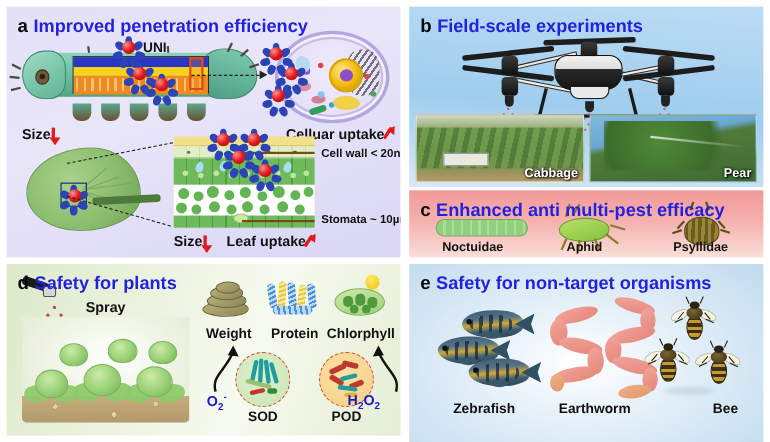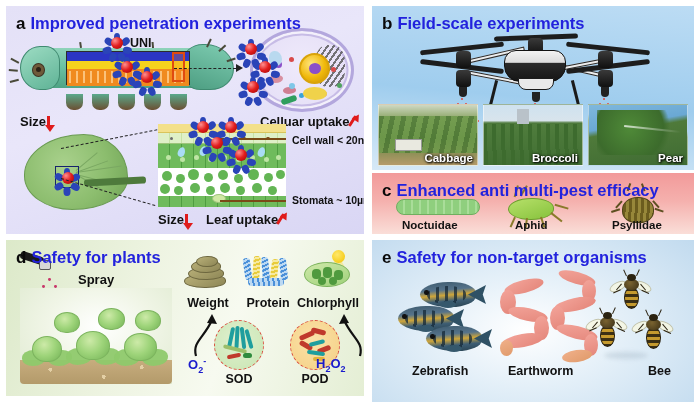--- a/index.html
+++ b/index.html
@@ -305,21 +305,21 @@
   .bee-ant{position:absolute;width:1.4px;height:7px;background:#2b2311;transform-origin:bottom center;}
   .shadow-e{position:absolute;border-radius:50%;background:rgba(120,140,160,.22);filter:blur(2px);}
 </style>
 </head>
 <body>
 
 <div class="figure">
 
   <div class="panel" id="panel-a">
     <div class="ptitle" style="left:10px;top:8px;">
-      <span class="plet">a</span><span class="ptxt">Improved penetration experiments</span>
+      <span class="plet">a</span><span class="ptxt">Improved penetration efficiency</span>
     </div>
 
     <div class="cat">
       <div class="cat-body"></div>
       <div class="cat-tail"></div>
       <div class="cat-head">
         <div class="cat-eye"></div>
       </div>
       <div class="cat-cut">
         <div class="cut-blue"></div>
@@ -631,23 +631,20 @@
           <div class="spray-dot" style="left:11px;top:24px;"></div>
         <div class="spray-dot" style="left:19px;top:24px;"></div>
           <div class="spray-dot" style="left:27px;top:24px;"></div>
       </div>
     </div>
 
     <div class="photos">
       <div class="photo ph-cabbage">
         <span class="photo-lbl">Cabbage</span>
       </div>
-      <div class="photo ph-broccoli">
-        <span class="photo-lbl">Broccoli</span>
-      </div>
       <div class="photo ph-pear">
         <span class="photo-lbl">Pear</span>
       </div>
     </div>
   </div>
 
   <div class="panel" id="panel-c">
     <div class="ptitle" style="left:10px;top:8px;">
       <span class="plet">c</span><span class="ptxt">Enhanced anti multi-pest efficacy</span>
     </div>

